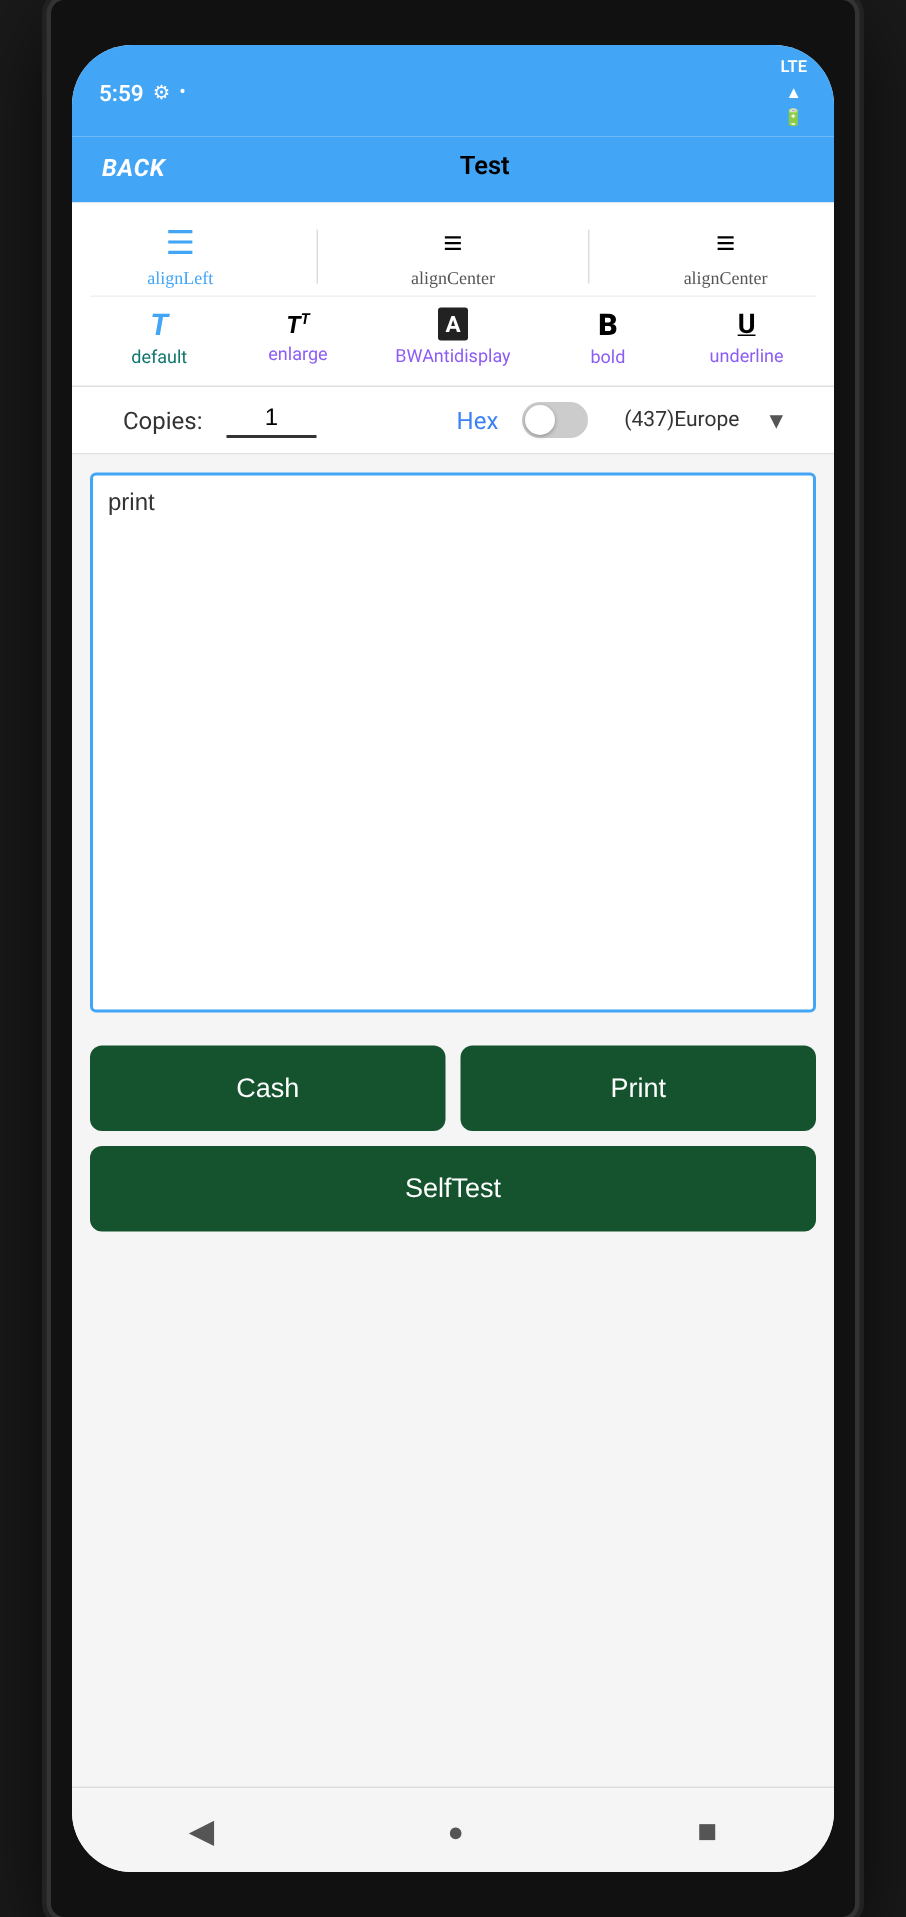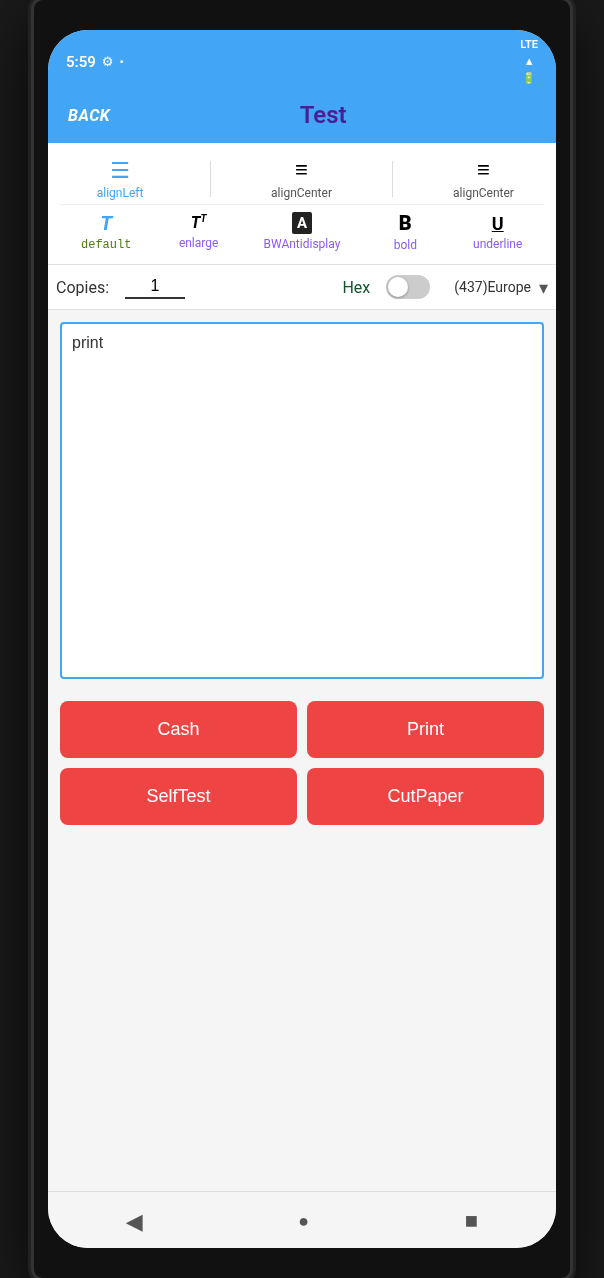--- a/index.html
+++ b/index.html
@@ -74,22 +74,22 @@
     }
     .back-btn {
       color: white;
       font-size: 16px;
       font-weight: 700;
       cursor: pointer;
       letter-spacing: 0.5px;
       font-style: italic;
     }
     .top-title {
-      color: #4c1d95;
-      font-size: 24px;
+      color: #000000;
+      font-size: 17px;
       font-weight: 600;
       flex: 1;
       text-align: center;
     }
     
     .content {
       flex: 1;
       background: #f5f5f5;
       overflow-y: auto;
       display: flex;
@@ -114,20 +114,21 @@
       gap: 3px;
       cursor: pointer;
       min-width: 60px;
     }
     .align-icon {
       font-size: 22px;
     }
     .align-label {
       font-size: 12px;
       color: #555;
+      font-family: Liberation Serif, serif;
     }
     .align-item.active .align-label {
       color: #42a5f5;
     }
     .align-item.active .align-icon {
       color: #42a5f5;
     }
     .divider-h {
       width: 1px;
       height: 36px;
@@ -167,21 +168,21 @@
       color: white;
       padding: 2px 5px;
       font-size: 15px;
       font-weight: 700;
       border-radius: 2px;
     }
     
     .options-row {
       display: flex;
       align-items: center;
-      padding: 10px 8px;
+      padding: 10px 34px;
       background: white;
       gap: 16px;
       border-bottom: 1px solid #e0e0e0;
       flex-shrink: 0;
     }
     .copies-label {
       font-size: 16px;
       color: #333;
     }
     .copies-input {
@@ -189,21 +190,21 @@
       border-bottom: 2px solid #333;
       width: 60px;
       text-align: center;
       font-size: 16px;
       outline: none;
       background: transparent;
       padding: 2px 0;
     }
     .hex-label {
       font-size: 16px;
-      color: #14532d;
+      color: #3b82f6;
       margin-left: auto;
     }
     .toggle-switch {
       width: 44px;
       height: 24px;
       background: #ccc;
       border-radius: 12px;
       position: relative;
       cursor: pointer;
     }
@@ -213,21 +214,21 @@
       background: white;
       border-radius: 50%;
       position: absolute;
       top: 2px;
       left: 2px;
       box-shadow: 0 1px 3px rgba(0,0,0,0.3);
     }
     .region-select {
       display: flex;
       align-items: center;
-      gap: 8px;
+      gap: 20px;
       cursor: pointer;
       margin-left: 8px;
     }
     .region-text {
       font-size: 14px;
       color: #333;
     }
     .chevron-down {
       font-size: 18px;
       color: #555;
@@ -262,21 +263,21 @@
       flex-direction: column;
       gap: 10px;
       flex-shrink: 0;
     }
     .btn-row {
       display: flex;
       gap: 10px;
     }
     .action-btn {
       flex: 1;
-      background: #ef4444;
+      background: #14532d;
       color: white;
       border: none;
       border-radius: 8px;
       padding: 18px 8px;
       font-size: 18px;
       font-weight: 500;
       cursor: pointer;
       text-align: center;
     }
     
@@ -340,21 +341,21 @@
           <div class="divider-h"></div>
           <div class="align-item">
             <span class="align-icon">≡</span>
             <span class="align-label">alignCenter</span>
           </div>
         </div>
 
         <div class="format-row">
           <div class="format-item active">
             <span class="format-icon" style="color:#42a5f5; font-style:italic;">T</span>
-            <span class="format-label" style="color:#4d7c0f;font-family:Liberation Mono, monospace;">default</span>
+            <span class="format-label" style="color:#0f766e;">default</span>
           </div>
           <div class="format-item">
             <span class="format-icon" style="font-size:16px; font-style:italic;">T<sup style="font-size:10px;">T</sup></span>
             <span class="format-label">enlarge</span>
           </div>
           <div class="format-item">
             <span class="bw-icon">A</span>
             <span class="format-label">BWAntidisplay</span>
           </div>
           <div class="format-item">
@@ -385,21 +386,20 @@
         <textarea class="print-textarea" style="">print</textarea>
       </div>
 
       <div class="buttons-section">
         <div class="btn-row">
           <button class="action-btn">Cash</button>
           <button class="action-btn">Print</button>
         </div>
         <div class="btn-row">
           <button class="action-btn">SelfTest</button>
-          <button class="action-btn">CutPaper</button>
         </div>
       </div>
 
       <div style="flex:1; background:#f5f5f5;"></div>
 
     </div>
 
     <div class="nav-bar">
       <span class="nav-btn">◀</span>
       <span class="nav-btn home">●</span>

